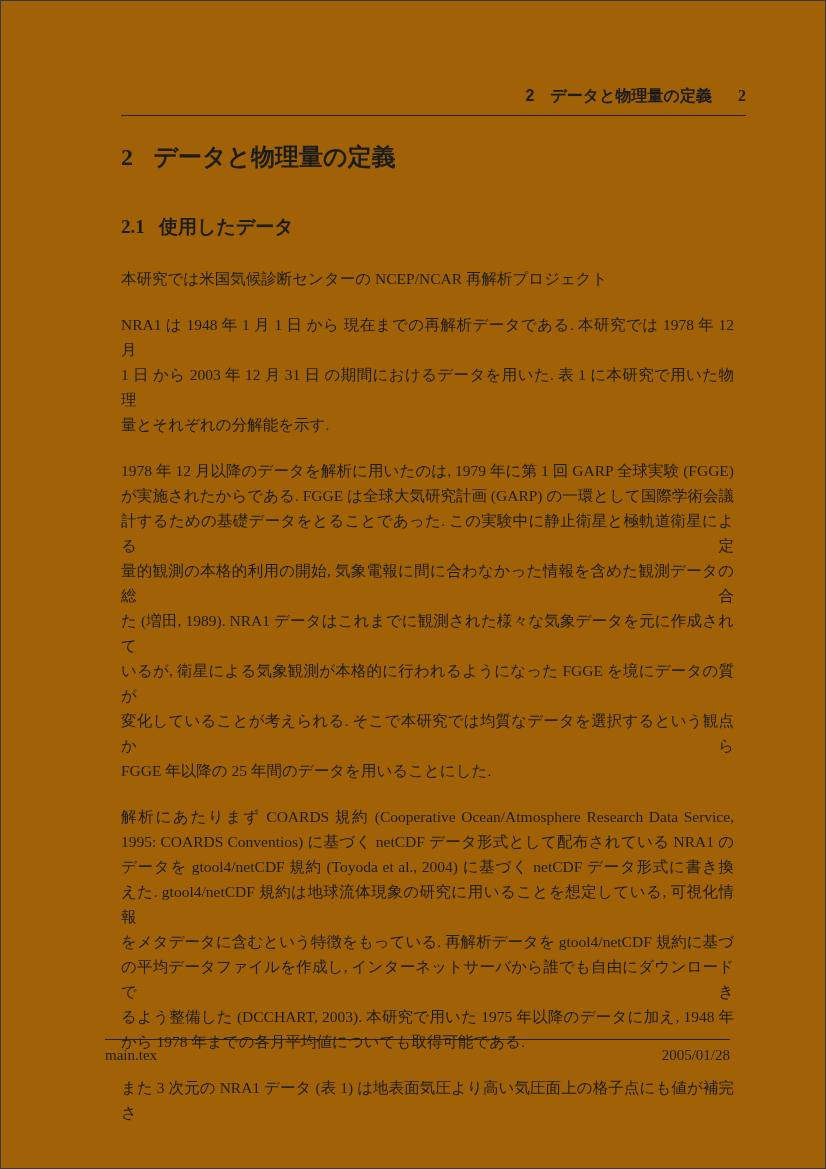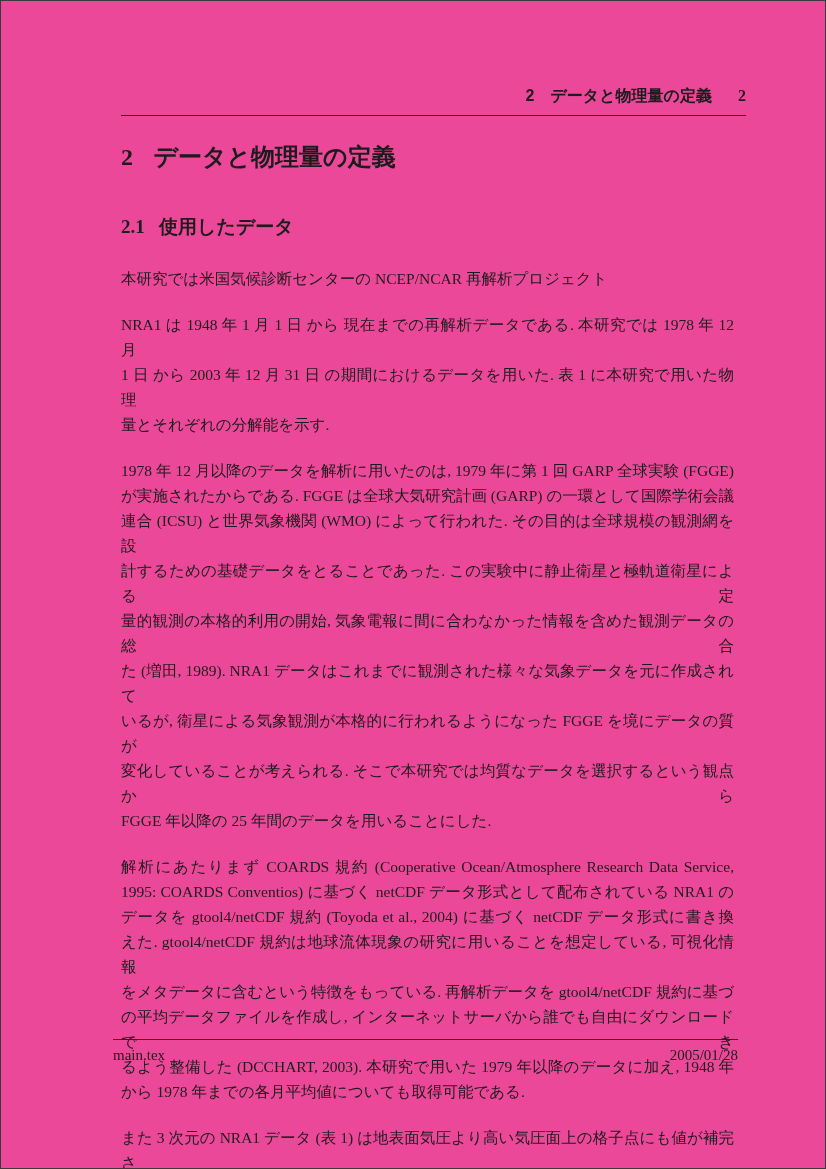--- a/index.html
+++ b/index.html
@@ -4,21 +4,21 @@
 <style>
   html, body {
     margin: 0;
     padding: 0;
     background: #ffffff;
   }
   .page {
     position: relative;
     width: 826px;
     height: 1169px;
-    background: #ec4899;
+    background: #a16207;
     box-sizing: border-box;
     border: 1px solid #3a3a3a;
     color: #1c1c1c;
     overflow: hidden;
   }
   .content {
     margin-left: 120px;
     width: 625px;
   }
   
@@ -83,21 +83,21 @@
   }
   .line.just {
     text-align: justify;
     text-align-last: justify;
   }
 
   
   .footer {
     position: absolute;
     top: 1038px;
-    left: 112px;
+    left: 104px;
     width: 625px;
   }
   .footer-row {
     display: flex;
     justify-content: space-between;
     align-items: baseline;
     padding-top: 5px;
     font-family: "Liberation Serif", "DejaVu Serif", serif;
     font-size: 15px;
     line-height: 20px;
@@ -128,36 +128,35 @@
           <div class="line">本研究では米国気候診断センターの NCEP/NCAR 再解析プロジェクト</div>
         </div>
         <div class="para">
           <div class="line just">NRA1 は 1948 年 1 月 1 日 から 現在までの再解析データである. 本研究では 1978 年 12 月</div>
           <div class="line just">1 日 から 2003 年 12 月 31 日 の期間におけるデータを用いた. 表 1 に本研究で用いた物理</div>
           <div class="line">量とそれぞれの分解能を示す.</div>
         </div>
         <div class="para">
           <div class="line just">1978 年 12 月以降のデータを解析に用いたのは, 1979 年に第 1 回 GARP 全球実験 (FGGE)</div>
           <div class="line just">が実施されたからである. FGGE は全球大気研究計画 (GARP) の一環として国際学術会議</div>
-          <div class="line just">連合 (ICSU) と世界気象機関 (WMO) によって行われた. その目的は全球規模の観測網を設</div>
           <div class="line just">計するための基礎データをとることであった. この実験中に静止衛星と極軌道衛星による定</div>
           <div class="line just">量的観測の本格的利用の開始, 気象電報に間に合わなかった情報を含めた観測データの総合</div>
           <div class="line just">た (増田, 1989). NRA1 データはこれまでに観測された様々な気象データを元に作成されて</div>
           <div class="line just">いるが, 衛星による気象観測が本格的に行われるようになった FGGE を境にデータの質が</div>
           <div class="line just">変化していることが考えられる. そこで本研究では均質なデータを選択するという観点から</div>
           <div class="line">FGGE 年以降の 25 年間のデータを用いることにした.</div>
         </div>
         <div class="para">
           <div class="line just">解析にあたりまず COARDS 規約 (Cooperative Ocean/Atmosphere Research Data Service,</div>
           <div class="line just">1995: COARDS Conventios) に基づく netCDF データ形式として配布されている NRA1 の</div>
           <div class="line just">データを gtool4/netCDF 規約 (Toyoda et al., 2004) に基づく netCDF データ形式に書き換</div>
           <div class="line just">えた. gtool4/netCDF 規約は地球流体現象の研究に用いることを想定している, 可視化情報</div>
           <div class="line just">をメタデータに含むという特徴をもっている. 再解析データを gtool4/netCDF 規約に基づ</div>
           <div class="line just">の平均データファイルを作成し, インターネットサーバから誰でも自由にダウンロードでき</div>
-          <div class="line just">るよう整備した (DCCHART, 2003). 本研究で用いた 1979 年以降のデータに加え, 1948 年</div>
+          <div class="line just">るよう整備した (DCCHART, 2003). 本研究で用いた 1975 年以降のデータに加え, 1948 年</div>
           <div class="line">から 1978 年までの各月平均値についても取得可能である.</div>
         </div>
         <div class="para">
           <div class="line just">また 3 次元の NRA1 データ (表 1) は地表面気圧より高い気圧面上の格子点にも値が補完さ</div>
         </div>
       </div>
 
   </div>
 
   <div class="footer">

